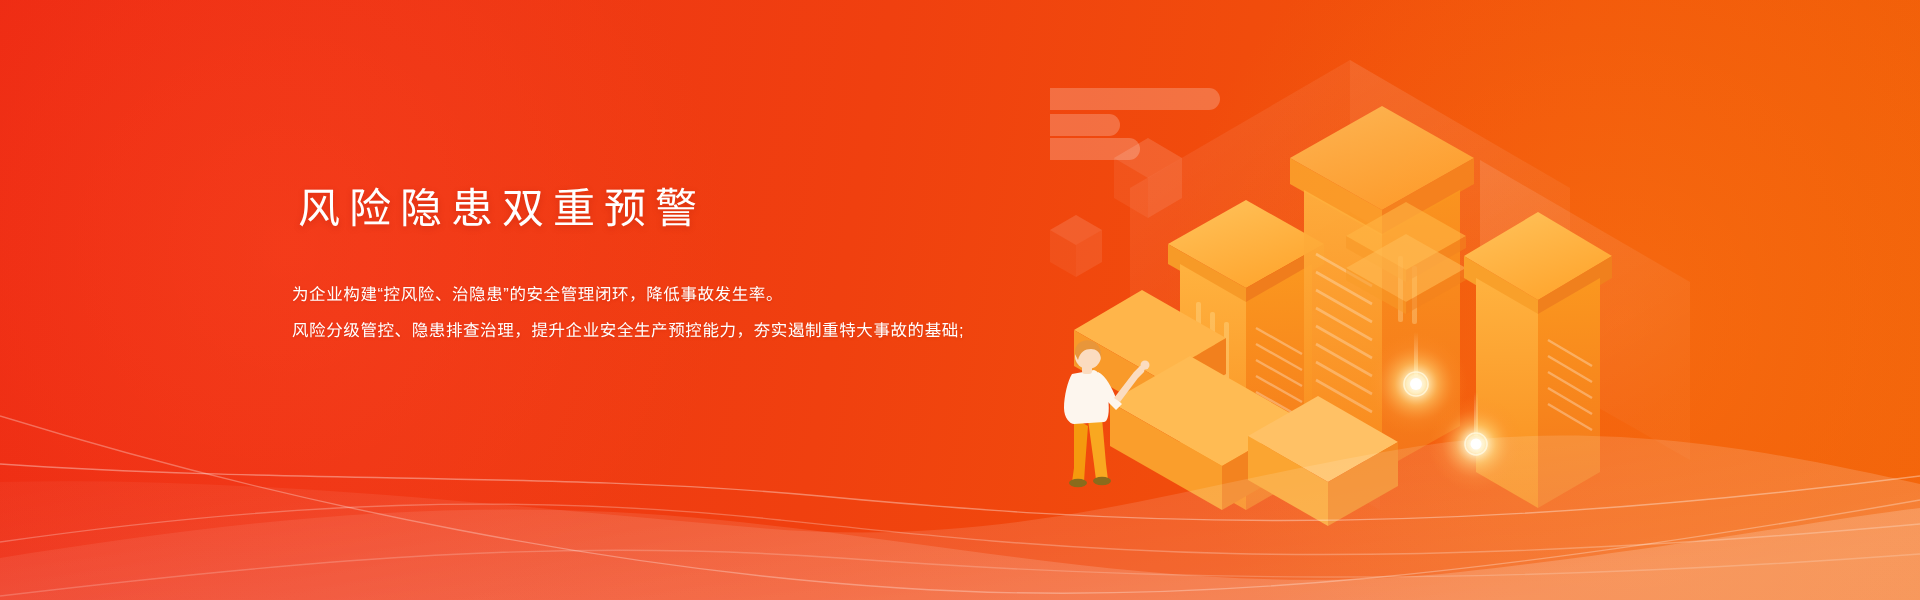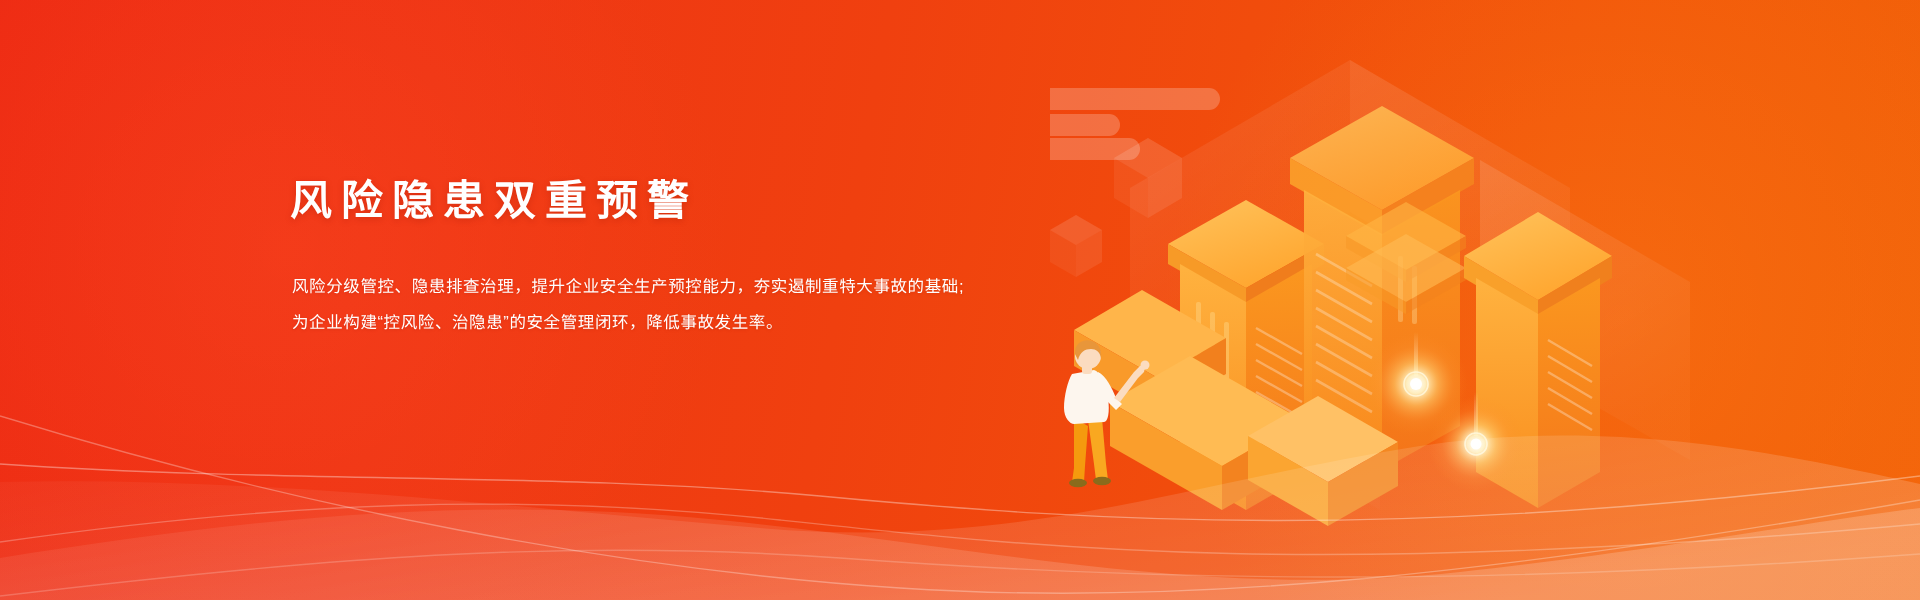--- a/index.html
+++ b/index.html
@@ -62,24 +62,24 @@
   }
 
   
   .copy {
     position: absolute;
     left: 290px;
     top: 175px;
     width: 720px;
   }
   .headline {
-    margin: 0;
+    margin: 8px;
     font-size: 42px;
     line-height: 1.25;
-    font-weight: 700;
+    font-weight: 400;
     color: #ffffff;
     letter-spacing: 9px;
     text-shadow: 0 2px 6px rgba(150, 20, 0, 0.28);
     white-space: nowrap;
   }
   .subcopy {
     margin: 40px 0 0 2px;
     font-size: 16.5px;
     line-height: 36px;
     color: #ffffff;
@@ -304,18 +304,18 @@
       <path d="M0 146 C300 238 620 300 900 318 C1200 338 1520 300 1920 230" fill="none" stroke="#ffffff" stroke-opacity="0.30" stroke-width="1.4"></path>
       <path d="M0 194 C300 214 560 202 820 226 C1100 252 1400 272 1920 206" fill="none" stroke="#ffffff" stroke-opacity="0.36" stroke-width="1.4"></path>
       <path d="M0 272 C280 232 520 222 780 250 C1060 280 1320 308 1920 254" fill="none" stroke="#ffffff" stroke-opacity="0.26" stroke-width="1.4"></path>
       <path d="M0 326 C320 288 560 268 840 288 C1140 310 1460 318 1920 284" fill="none" stroke="#ffffff" stroke-opacity="0.20" stroke-width="1.4"></path>
     </svg>
   </div>
 
   <div class="copy">
     <h1 class="headline">风险隐患双重预警</h1>
     <div class="subcopy">
+      <span class="subcopy-line">为企业构建“控风险、治隐患”的安全管理闭环，降低事故发生率。</span>
       <span class="subcopy-line">风险分级管控、隐患排查治理，提升企业安全生产预控能力，夯实遏制重特大事故的基础;</span>
-      <span class="subcopy-line">为企业构建“控风险、治隐患”的安全管理闭环，降低事故发生率。</span>
     </div>
   </div>
 
 </div>
 
 </body></html>

